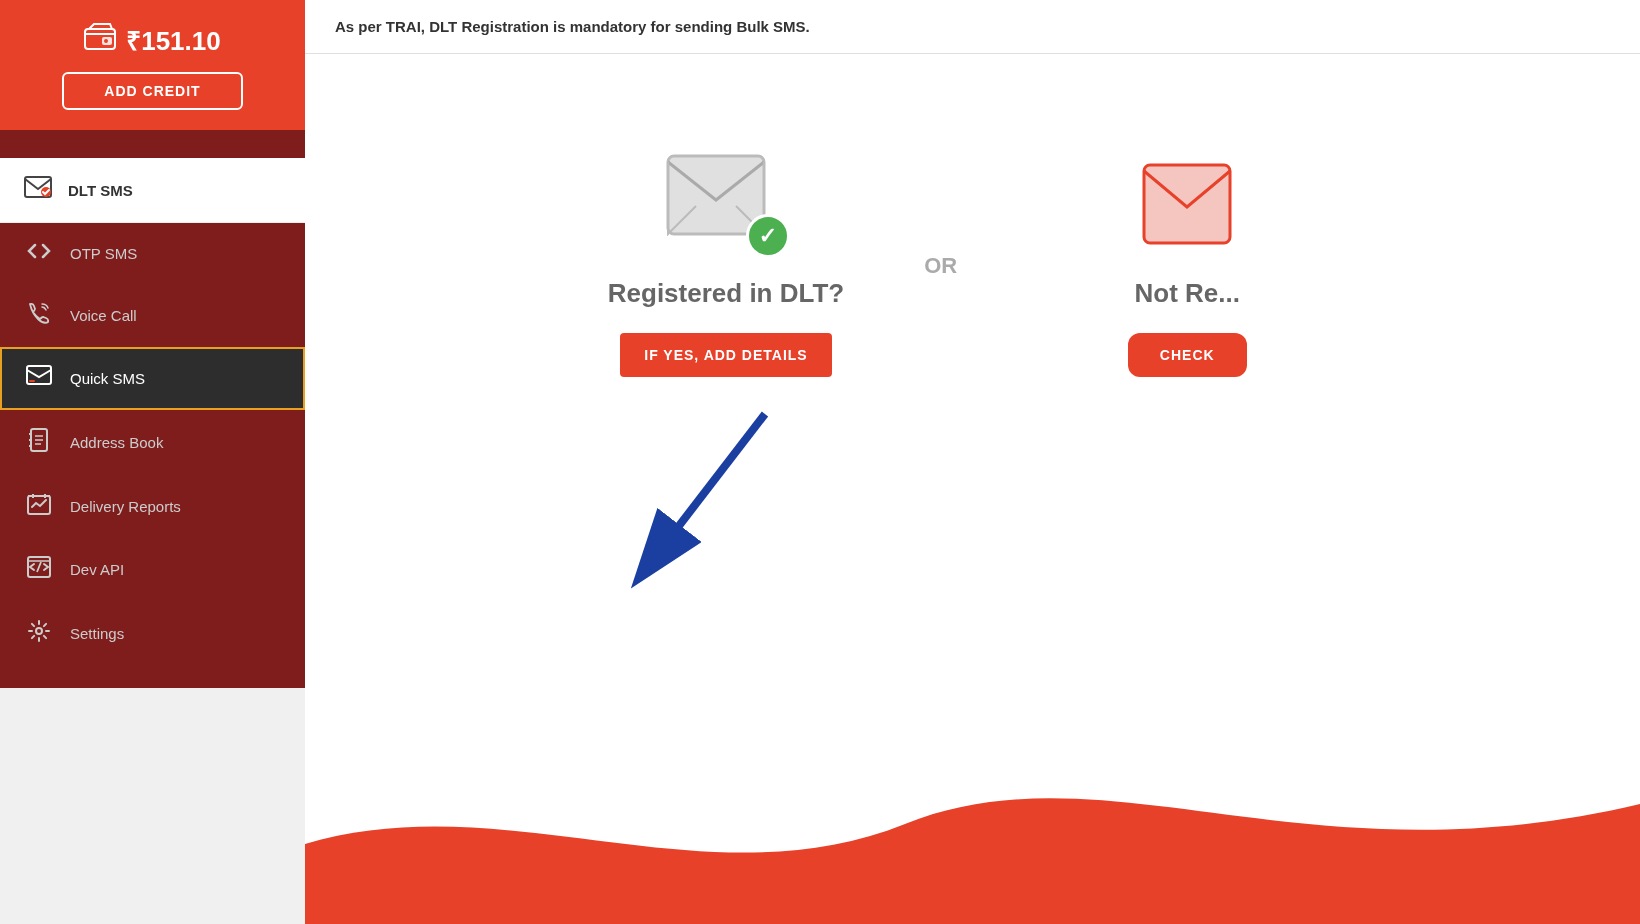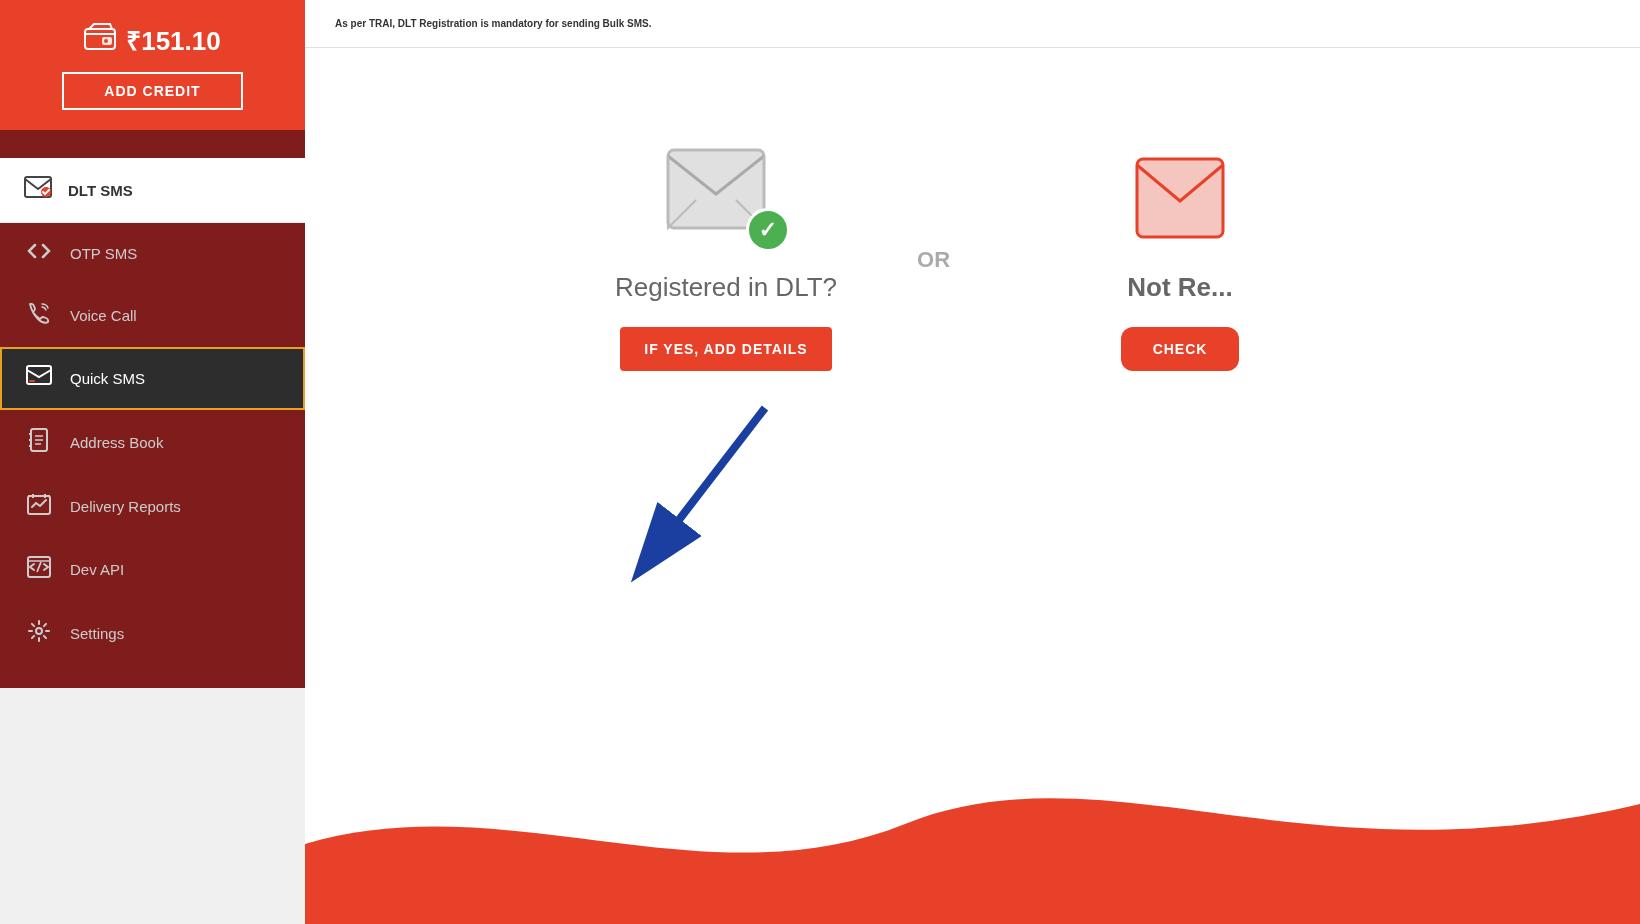--- a/index.html
+++ b/index.html
@@ -45,21 +45,21 @@
 
     .add-credit-btn {
       border: 2px solid #fff;
       background: transparent;
       color: #fff;
       font-size: 14px;
       font-weight: 700;
       letter-spacing: 1px;
       padding: 9px 40px;
       cursor: pointer;
-      border-radius: 0;
+      border-radius: 6px;
     }
 
     
     .dlt-sms-item {
       background: #fff;
       display: flex;
       align-items: center;
       gap: 16px;
       padding: 18px 24px;
       cursor: pointer;
@@ -102,21 +102,21 @@
       flex-direction: column;
       background: #f5f5f5;
       position: relative;
       overflow: hidden;
     }
 
     
     .notice-bar {
       background: #fff;
       padding: 18px 30px;
-      font-size: 10px;
+      font-size: 15px;
       font-weight: 600;
       color: #333;
       border-bottom: 1px solid #e0e0e0;
       white-space: nowrap;
       overflow: hidden;
     }
 
     
     .content-area {
       flex: 1;
@@ -173,21 +173,21 @@
 
     .check-circle::after {
       content: '✓';
       color: #fff;
       font-size: 22px;
       font-weight: 700;
     }
 
     .card-title {
       font-size: 26px;
-      font-weight: 400;
+      font-weight: 700;
       color: #666;
     }
 
     .card-btn {
       background: #e8412a;
       color: #fff;
       font-size: 14px;
       font-weight: 700;
       letter-spacing: 1px;
       padding: 14px 24px;

